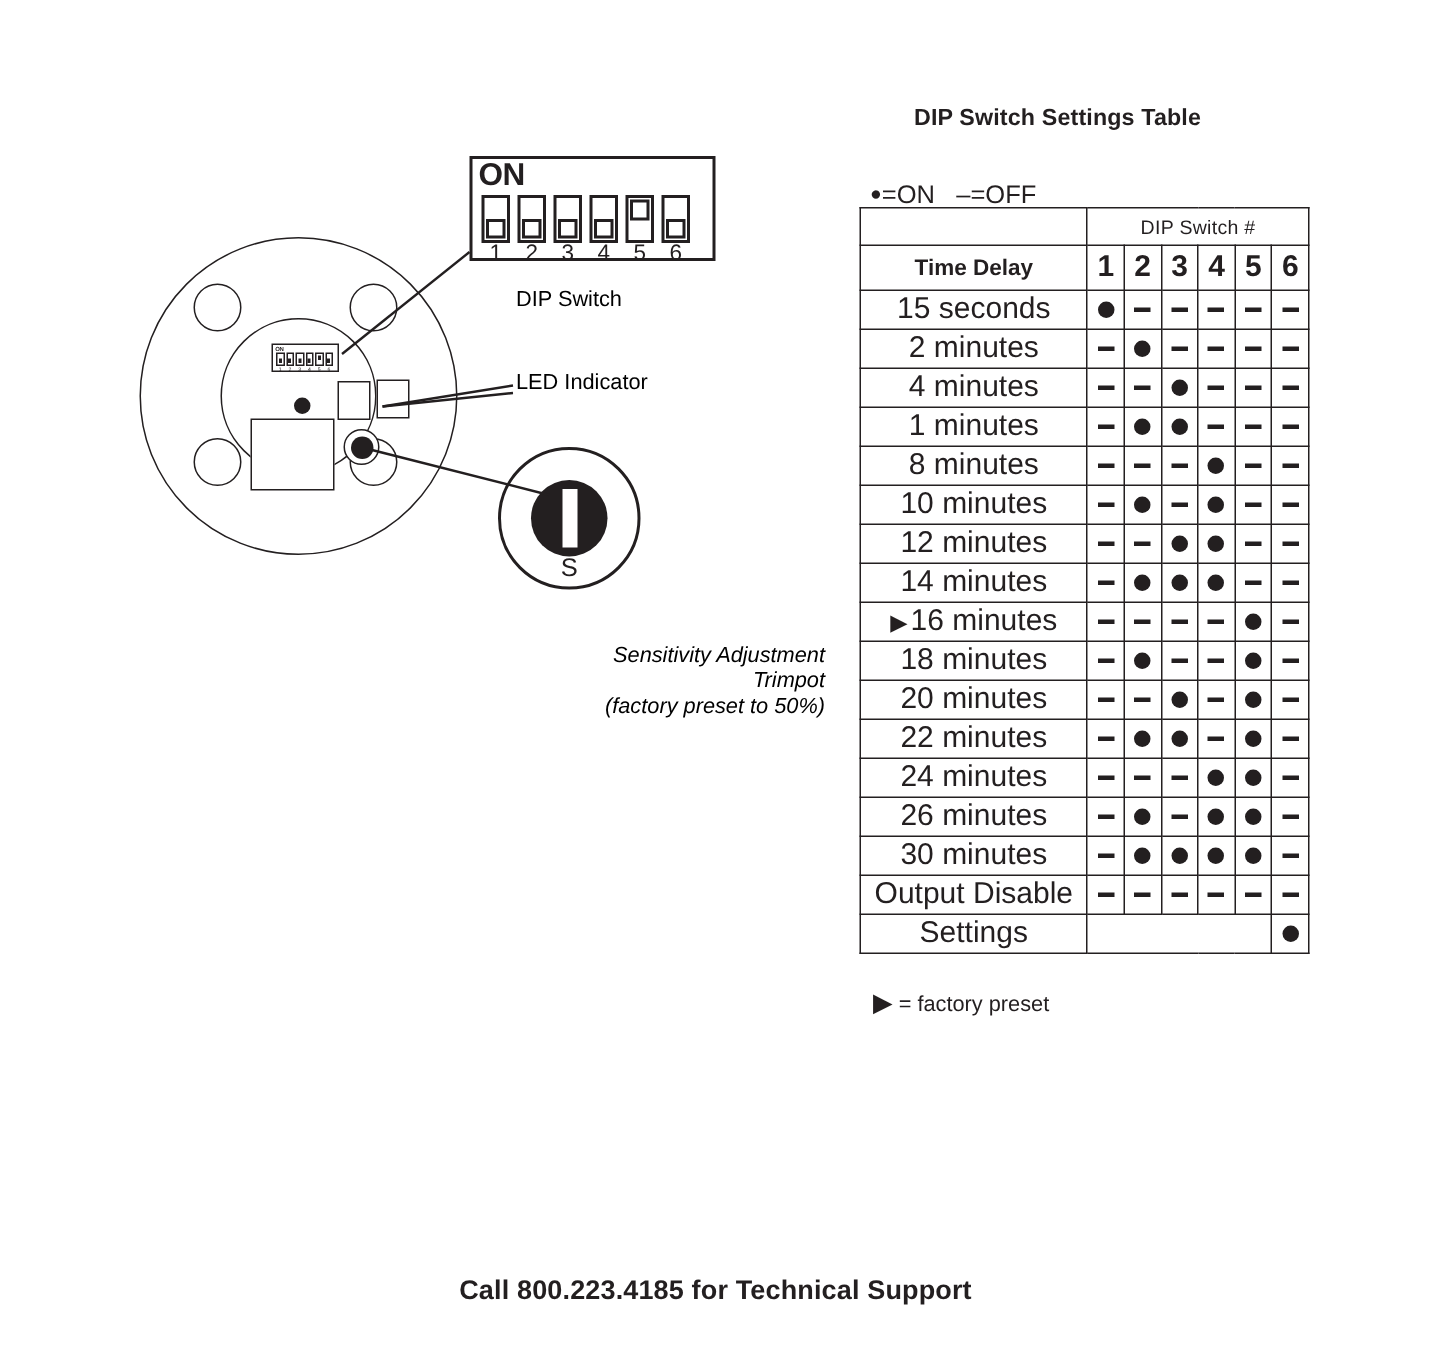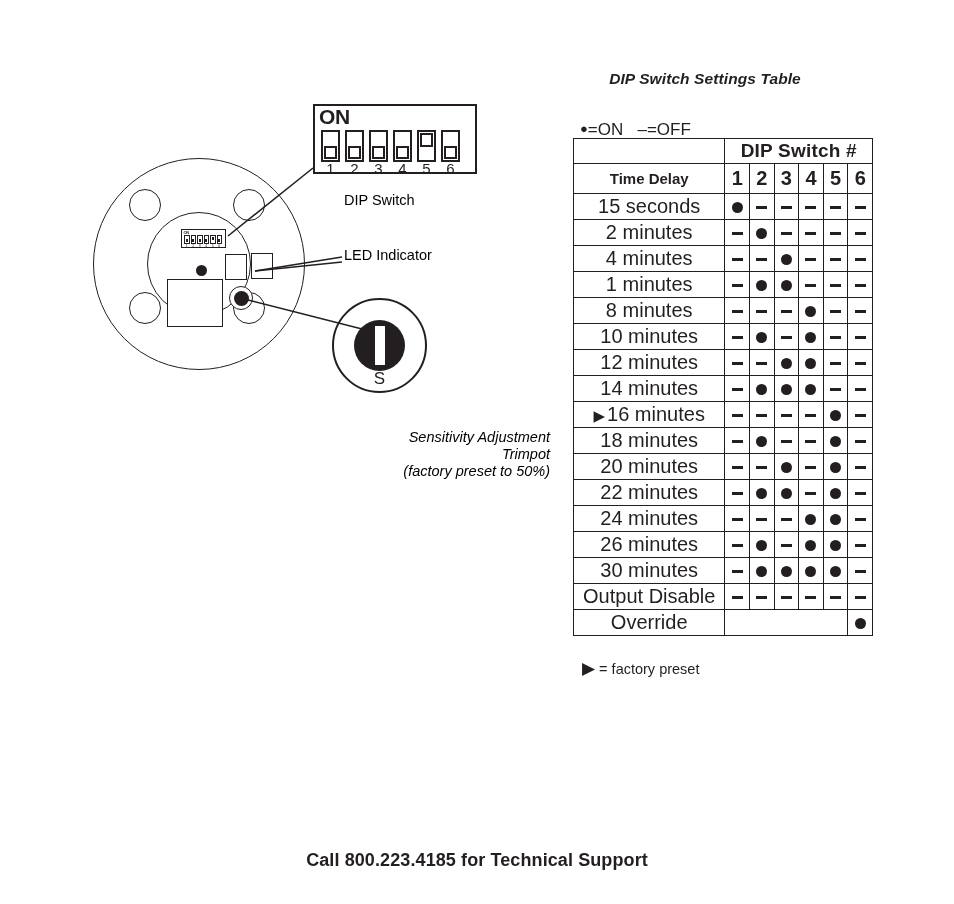--- a/index.html
+++ b/index.html
@@ -245,21 +245,20 @@
 
   
   #dip-table-section { left: 573px; top: 70px; width: 300px; }
   #table-title {
     font-size: 15.5px;
     font-weight: bold;
     text-align: center;
     width: 264px;
     margin: 0 0 26px 0;
     letter-spacing: 0.1px;
-    font-style: italic;
   }
   #legend-row {
     position: absolute;
     left: 7px; top: 50px;
     font-size: 17px;
     line-height: 18px;
     white-space: nowrap;
   }
   #legend-row .dotg { font-size: 13px; vertical-align: 2px; }
 
@@ -274,22 +273,22 @@
     padding: 0;
     text-align: center;
     vertical-align: middle;
     background: #fff;
   }
   .col-label { width: 152px; }
   .col-sw { width: 25px; }
 
   th.dipnum-head {
     height: 24px;
-    font-size: 19px;
-    font-weight: bold;
+    font-size: 13px;
+    font-weight: normal;
     letter-spacing: 0.2px;
   }
   td.blank-corner { border-left: none; border-top: none; border-bottom: none; background: transparent; }
 
   th.time-delay-head {
     background: #c8c8c8;
     font-size: 15px;
     font-weight: bold;
     text-align: right;
     padding-right: 8px;
@@ -632,21 +631,21 @@
         <tr>
           <td class="rowlabel">Output Disable</td>
           <td class="cell"><span class="off-dash"></span></td>
           <td class="cell"><span class="off-dash"></span></td>
           <td class="cell"><span class="off-dash"></span></td>
           <td class="cell"><span class="off-dash"></span></td>
           <td class="cell"><span class="off-dash"></span></td>
           <td class="cell"><span class="off-dash"></span></td>
         </tr>
         <tr>
-          <td class="rowlabel">Override</td>
+          <td class="rowlabel">Settings</td>
           <td class="cell override-gray" colspan="5"></td>
           <td class="cell"><span class="on-dot"></span></td>
         </tr>
       </tbody>
   </table>
 
   <div id="preset-legend">
     <span class="tri">▶</span>
     <span>= factory preset</span>
   </div>

